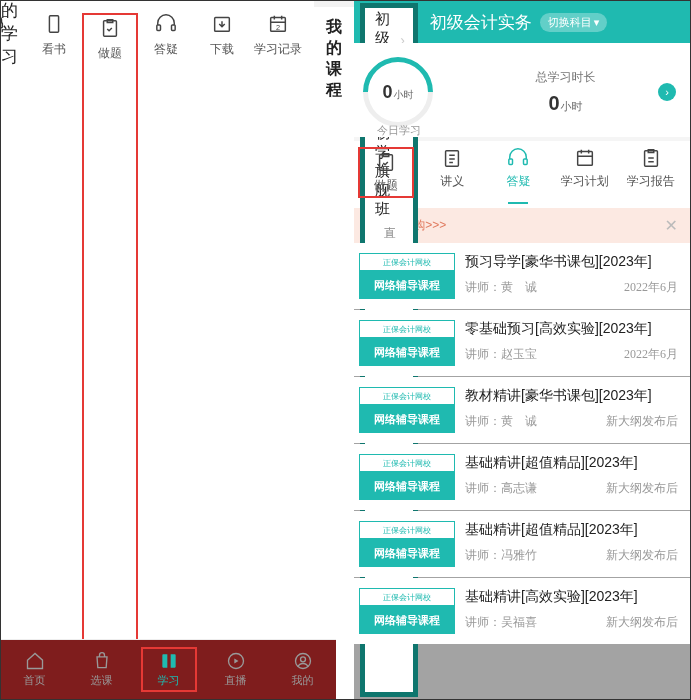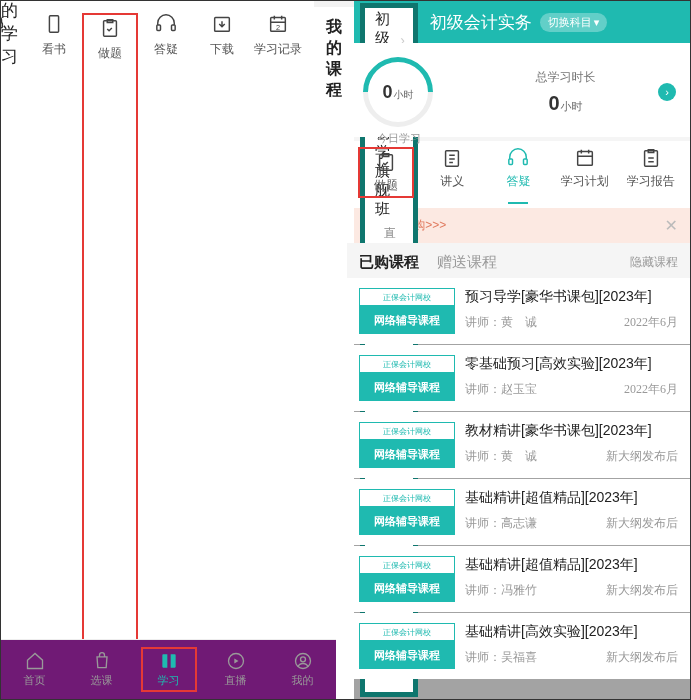--- a/index.html
+++ b/index.html
@@ -61,21 +61,21 @@
     .l-course-sub {
       font-size: 12px; color: #888; display: flex; align-items: center; gap: 4px;
     }
     .l-course-chevron {
       position: absolute; right: 8px; top: 24px; color: #ccc; font-size: 14px;
     }
     
     .l-bottomnav {
       position: absolute; bottom: 0; left: 0; right: 10px;
       height: 60px; display: flex; justify-content: space-around;
-      align-items: center; border-top: 1px solid #eee; background: #701a75;
+      align-items: center; border-top: 1px solid #eee; background: #7f1d1d;
     }
     .l-bottomnav-item {
       display: flex; flex-direction: column; align-items: center; gap: 2px;
       width: 56px;
     }
     .l-bottomnav-item.active { border: 2px solid #e53935; padding: 2px; }
     .l-bottomnav-item.active .l-bottomnav-label { color: #1fbab0; }
     .l-bottomnav-label { font-size: 11px; color: #999; }
 
     
@@ -285,21 +285,21 @@
       <span>▾</span>
     </span>
   </div>
 
   <div class="r-stats">
     <div class="r-ring">
       <div class="r-ring-inner">
         <span class="r-ring-num">0</span><span class="r-ring-unit">小时</span>
       </div>
     </div>
-    <div style="position:absolute; left:30px; top:86px;" class="r-today">今日学习</div>
+    <div style="position:absolute; left:30px; top:78px;" class="r-today">今日学习</div>
     <div class="r-total-col">
       <span class="r-total-label">总学习时长</span>
       <div>
         <span class="r-total-val">0</span><span class="r-total-unit">小时</span>
       </div>
     </div>
     <span class="r-chevron-badge">›</span>
   </div>
 
   <div class="r-tabs">
@@ -341,25 +341,20 @@
         </svg>
       <span class="r-tab-label">学习报告</span>
     </div>
   </div>
 
   <div class="r-promo">
     <span>🔖 <span>乙即抢购&gt;&gt;&gt;</span></span>
     <span class="r-promo-close">✕</span>
   </div>
 
-  <div class="r-ctabs">
-    <span class="r-ctab active">已购课程</span>
-    <span class="r-ctab">赠送课程</span>
-    <span class="r-hide">隐藏课程</span>
-  </div>
 
   <div class="r-list" id="course-list">
       <div class="r-item">
     <div class="r-thumb">
       <div class="r-thumb-top">正保会计网校</div>
       <div class="r-thumb-main">网络辅导课程</div>
     </div>
     <div class="r-item-body">
       <div class="r-item-title">预习导学[豪华书课包][2023年]</div>
       <div class="r-item-row">

